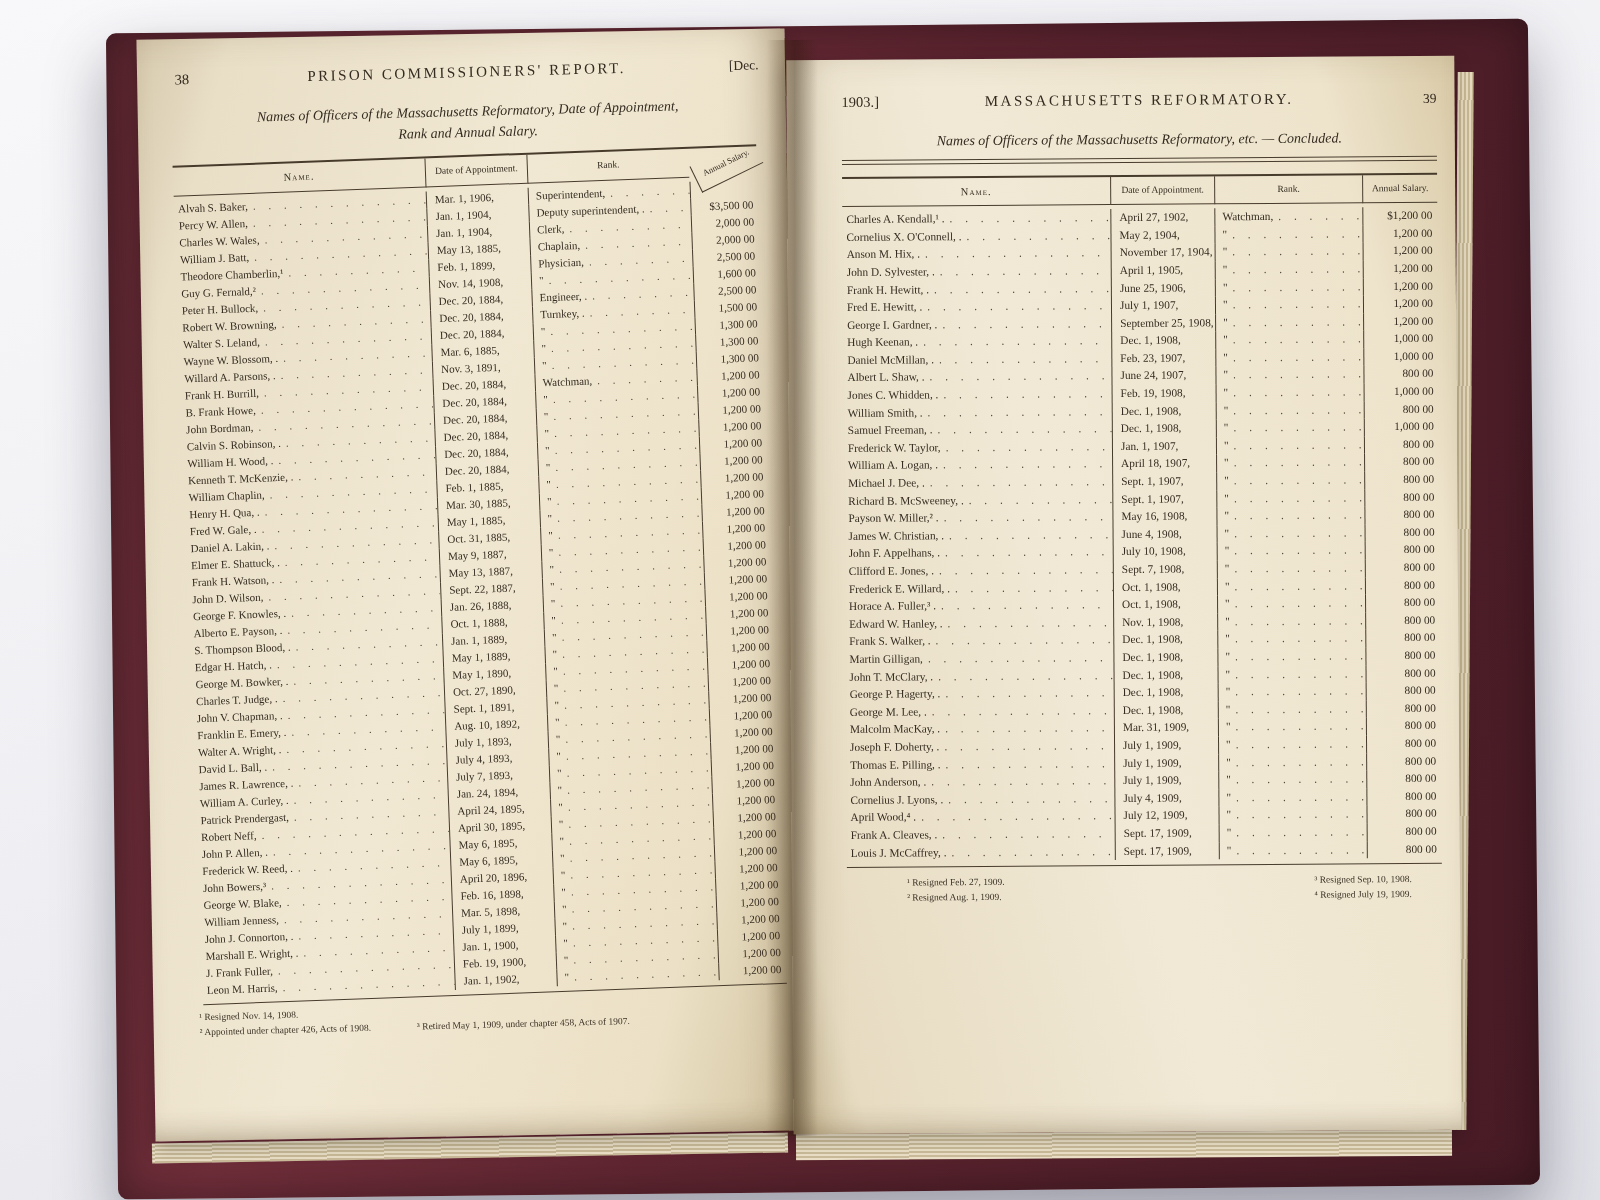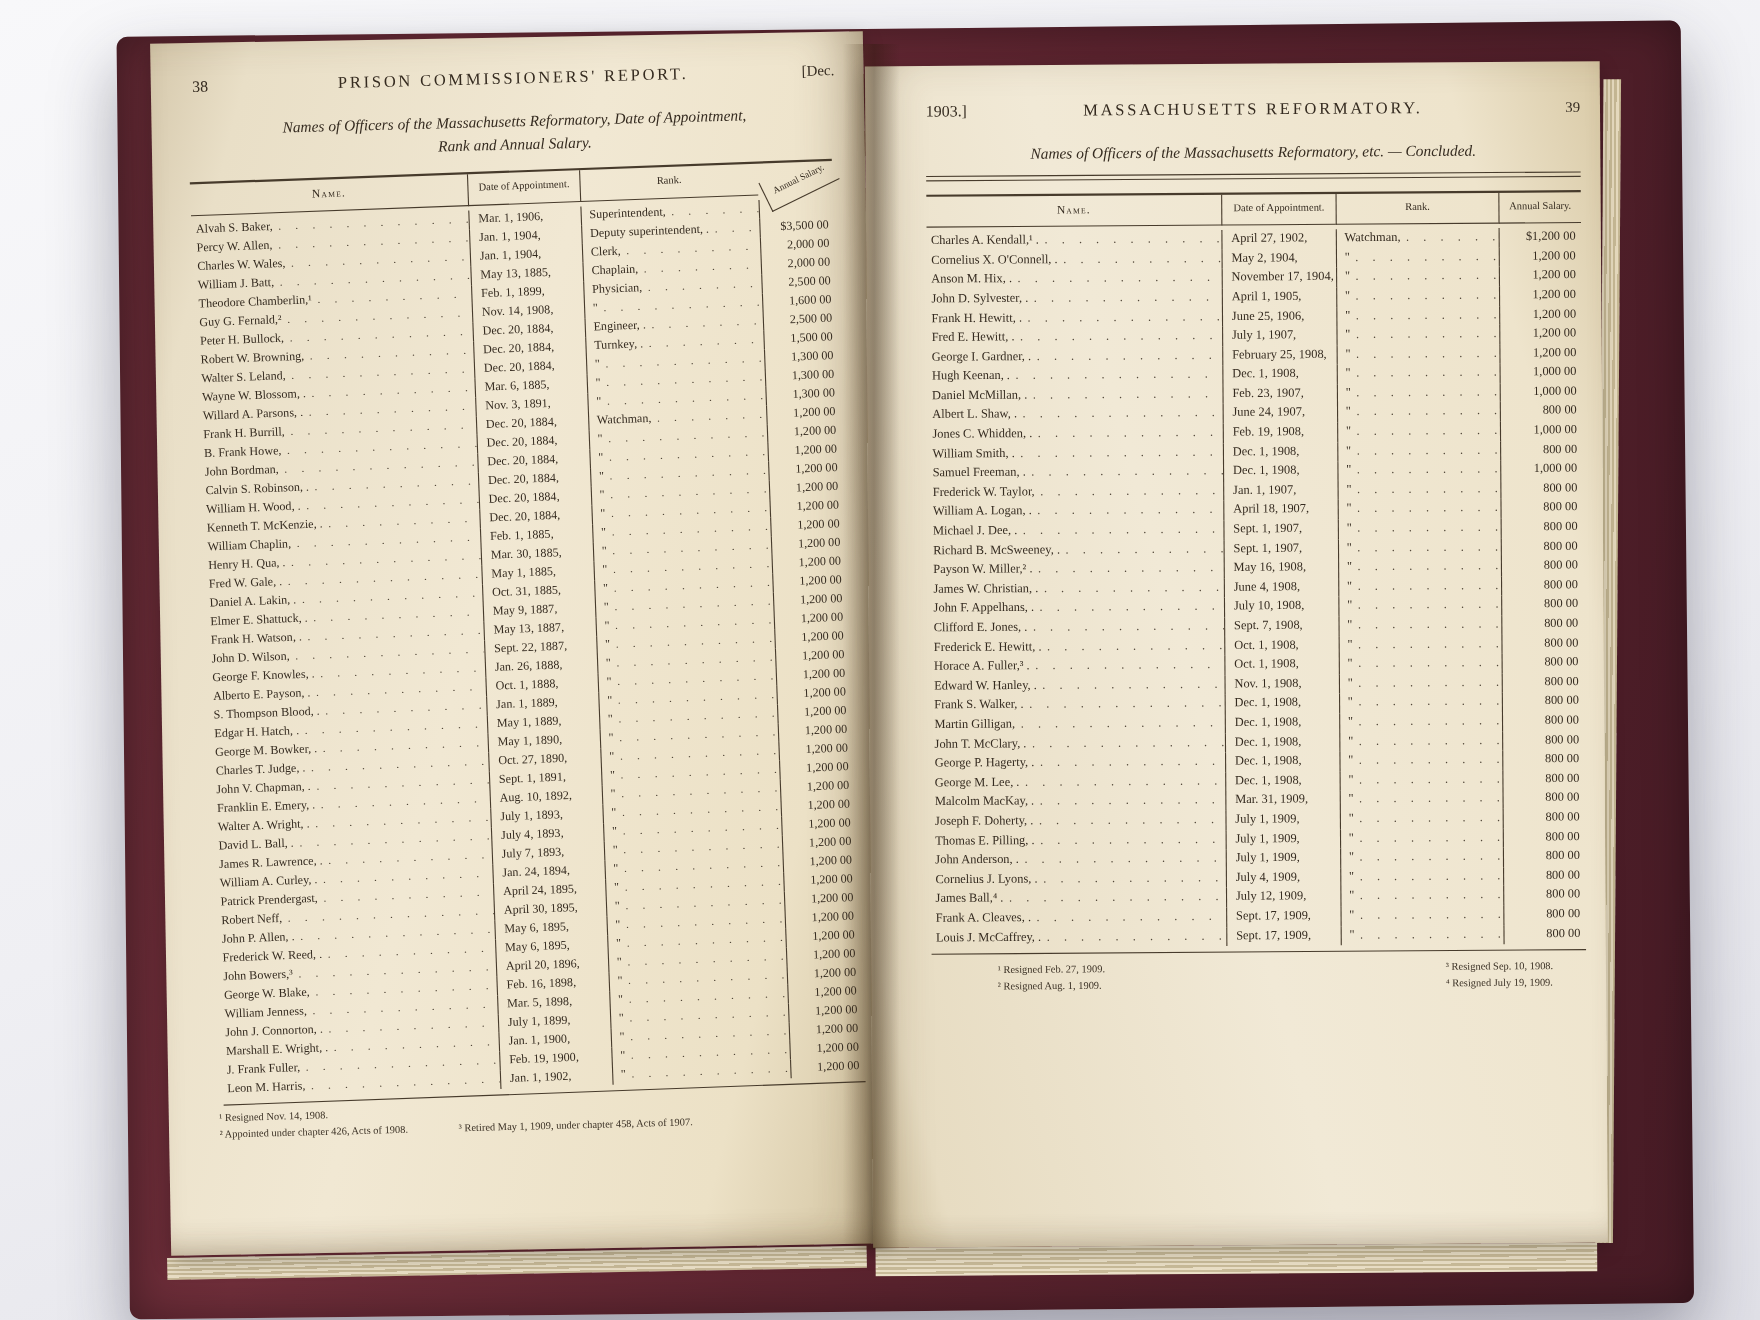--- a/index.html
+++ b/index.html
@@ -804,21 +804,21 @@
                 <span class="dots"></span>
               </div>
               <div class="td c-sal">1,200 00</div>
             </div>
 
             <div class="tr grid-r">
               <div class="td c-name">
                 <span class="nm">George I. Gardner, .</span>
                 <span class="dots"></span>
               </div>
-              <div class="td c-date">February 25, 1908,</div>
+              <div class="td c-date">September 25, 1908,</div>
               <div class="td c-rank">
                 <span class="nm">"</span>
                 <span class="dots"></span>
               </div>
               <div class="td c-sal">1,200 00</div>
             </div>
 
             <div class="tr grid-r">
               <div class="td c-name">
                 <span class="nm">Hugh Keenan, .</span>
@@ -996,21 +996,21 @@
               <div class="td c-date">Sept. 7, 1908,</div>
               <div class="td c-rank">
                 <span class="nm">"</span>
                 <span class="dots"></span>
               </div>
               <div class="td c-sal">800 00</div>
             </div>
 
             <div class="tr grid-r">
               <div class="td c-name">
-                <span class="nm">Frederick E. Hewitt, .</span>
+                <span class="nm">Frederick E. Willard, .</span>
                 <span class="dots"></span>
               </div>
               <div class="td c-date">Oct. 1, 1908,</div>
               <div class="td c-rank">
                 <span class="nm">"</span>
                 <span class="dots"></span>
               </div>
               <div class="td c-sal">800 00</div>
             </div>
 
@@ -1165,21 +1165,21 @@
               <div class="td c-date">July 4, 1909,</div>
               <div class="td c-rank">
                 <span class="nm">"</span>
                 <span class="dots"></span>
               </div>
               <div class="td c-sal">800 00</div>
             </div>
 
             <div class="tr grid-r">
               <div class="td c-name">
-                <span class="nm">James Ball,⁴ .</span>
+                <span class="nm">April Wood,⁴ .</span>
                 <span class="dots"></span>
               </div>
               <div class="td c-date">July 12, 1909,</div>
               <div class="td c-rank">
                 <span class="nm">"</span>
                 <span class="dots"></span>
               </div>
               <div class="td c-sal">800 00</div>
             </div>
 

